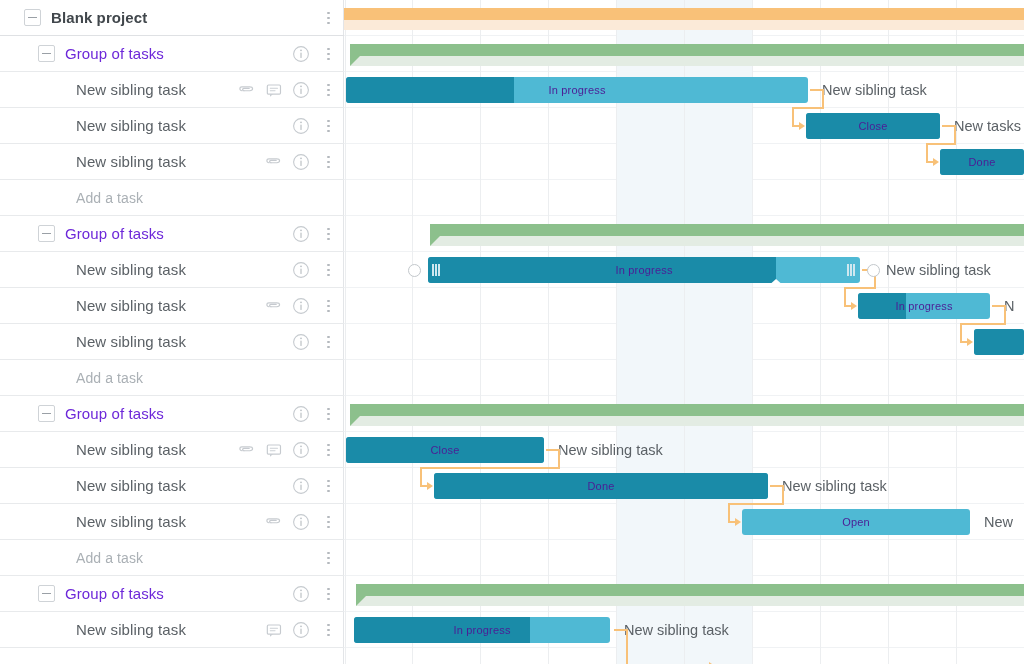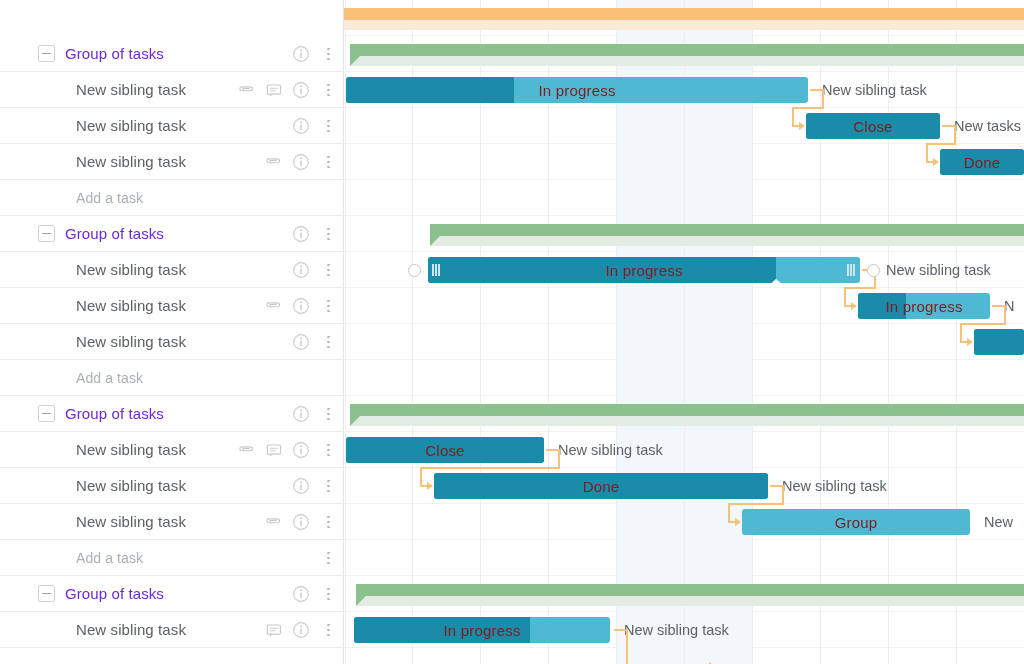--- a/index.html
+++ b/index.html
@@ -71,21 +71,21 @@
   .sbar{position:absolute;height:12px;}
   .sshadow{position:absolute;height:10px;}
   .scap{position:absolute;width:10px;height:10px;top:0;}
 
   
   .bar{position:absolute;height:26px;border-radius:3px;overflow:hidden;}
   .bar .fill{position:absolute;left:0;top:0;bottom:0;}
   .bar .lbl{
     position:absolute;left:0;right:0;top:0;bottom:0;
     display:flex;align-items:center;justify-content:center;
-    color:#7f1d1d;font-size:15px;letter-spacing:.2px;
+    color:#4c1d95;font-size:11px;letter-spacing:.2px;
   }
   .sidelabel{
     position:absolute;color:#5b6166;font-size:14.5px;white-space:nowrap;
     height:26px;display:flex;align-items:center;
   }
 
   
   .handle{position:absolute;top:7px;width:9px;height:12px;z-index:4;}
   .handle span{position:absolute;top:0;width:1.5px;height:12px;background:#cfe8f0;}
   .handle span:nth-child(1){left:0;}
@@ -109,20 +109,32 @@
     border-top:4px solid transparent;border-bottom:4px solid transparent;
     border-left:6px solid #f8c178;
   }
 </style>
 </head>
 <body>
 
 <div id="app">
 
   <div id="tasklist">
+      <div class="row project" style="top: 0px;">
+        <div style="flex: 0 0 auto; width: 24px; height: 1px;"></div>
+        <div class="toggle"></div>
+        <span class="tname">Blank project</span>
+        <div class="spacer"></div>
+        <div class="icons"></div>
+        <div class="kebab">
+          <i></i>
+          <i></i>
+          <i></i>
+        </div>
+      </div>
       <div class="row group" style="top: 36px;">
         <div style="flex: 0 0 auto; width: 38px; height: 1px;"></div>
         <div class="toggle"></div>
         <span class="tname">Group of tasks</span>
         <div class="spacer"></div>
         <div class="icons">
           <svg class="ic" viewBox="0 0 20 20">
             <circle cx="10" cy="10" r="8.2" fill="none" stroke="#c2c7cc" stroke-width="1.2"></circle>
             <circle cx="10" cy="5.9" r="0.95" fill="#b6bbc0"></circle>
             <rect x="9.35" y="8.2" width="1.3" height="6.2" rx="0.6" fill="#b6bbc0"></rect>
@@ -566,21 +578,21 @@
         <div class="lbl">Close</div>
       </div>
       <div class="sidelabel" style="left: 214px; top: 437px;">New sibling task</div>
       <div class="bar" style="left: 90px; top: 473px; width: 334px; background: rgb(79, 185, 212);">
         <div class="fill" style="width: 334px; background: rgb(26, 139, 168);"></div>
         <div class="lbl">Done</div>
       </div>
       <div class="sidelabel" style="left: 438px; top: 473px;">New sibling task</div>
       <div class="bar" style="left: 398px; top: 509px; width: 228px; background: rgb(79, 185, 212);">
         <div class="fill" style="width: 0px; background: rgb(26, 139, 168);"></div>
-        <div class="lbl">Group</div>
+        <div class="lbl">Open</div>
       </div>
       <div class="sidelabel" style="left: 640px; top: 509px;">New</div>
       <div class="bar" style="left: 10px; top: 617px; width: 256px; background: rgb(79, 185, 212);">
         <div class="fill" style="width: 176px; background: rgb(26, 139, 168);"></div>
         <div class="lbl">In progress</div>
       </div>
       <div class="sidelabel" style="left: 280px; top: 617px;">New sibling task</div>
     </div>
 
 </div>

